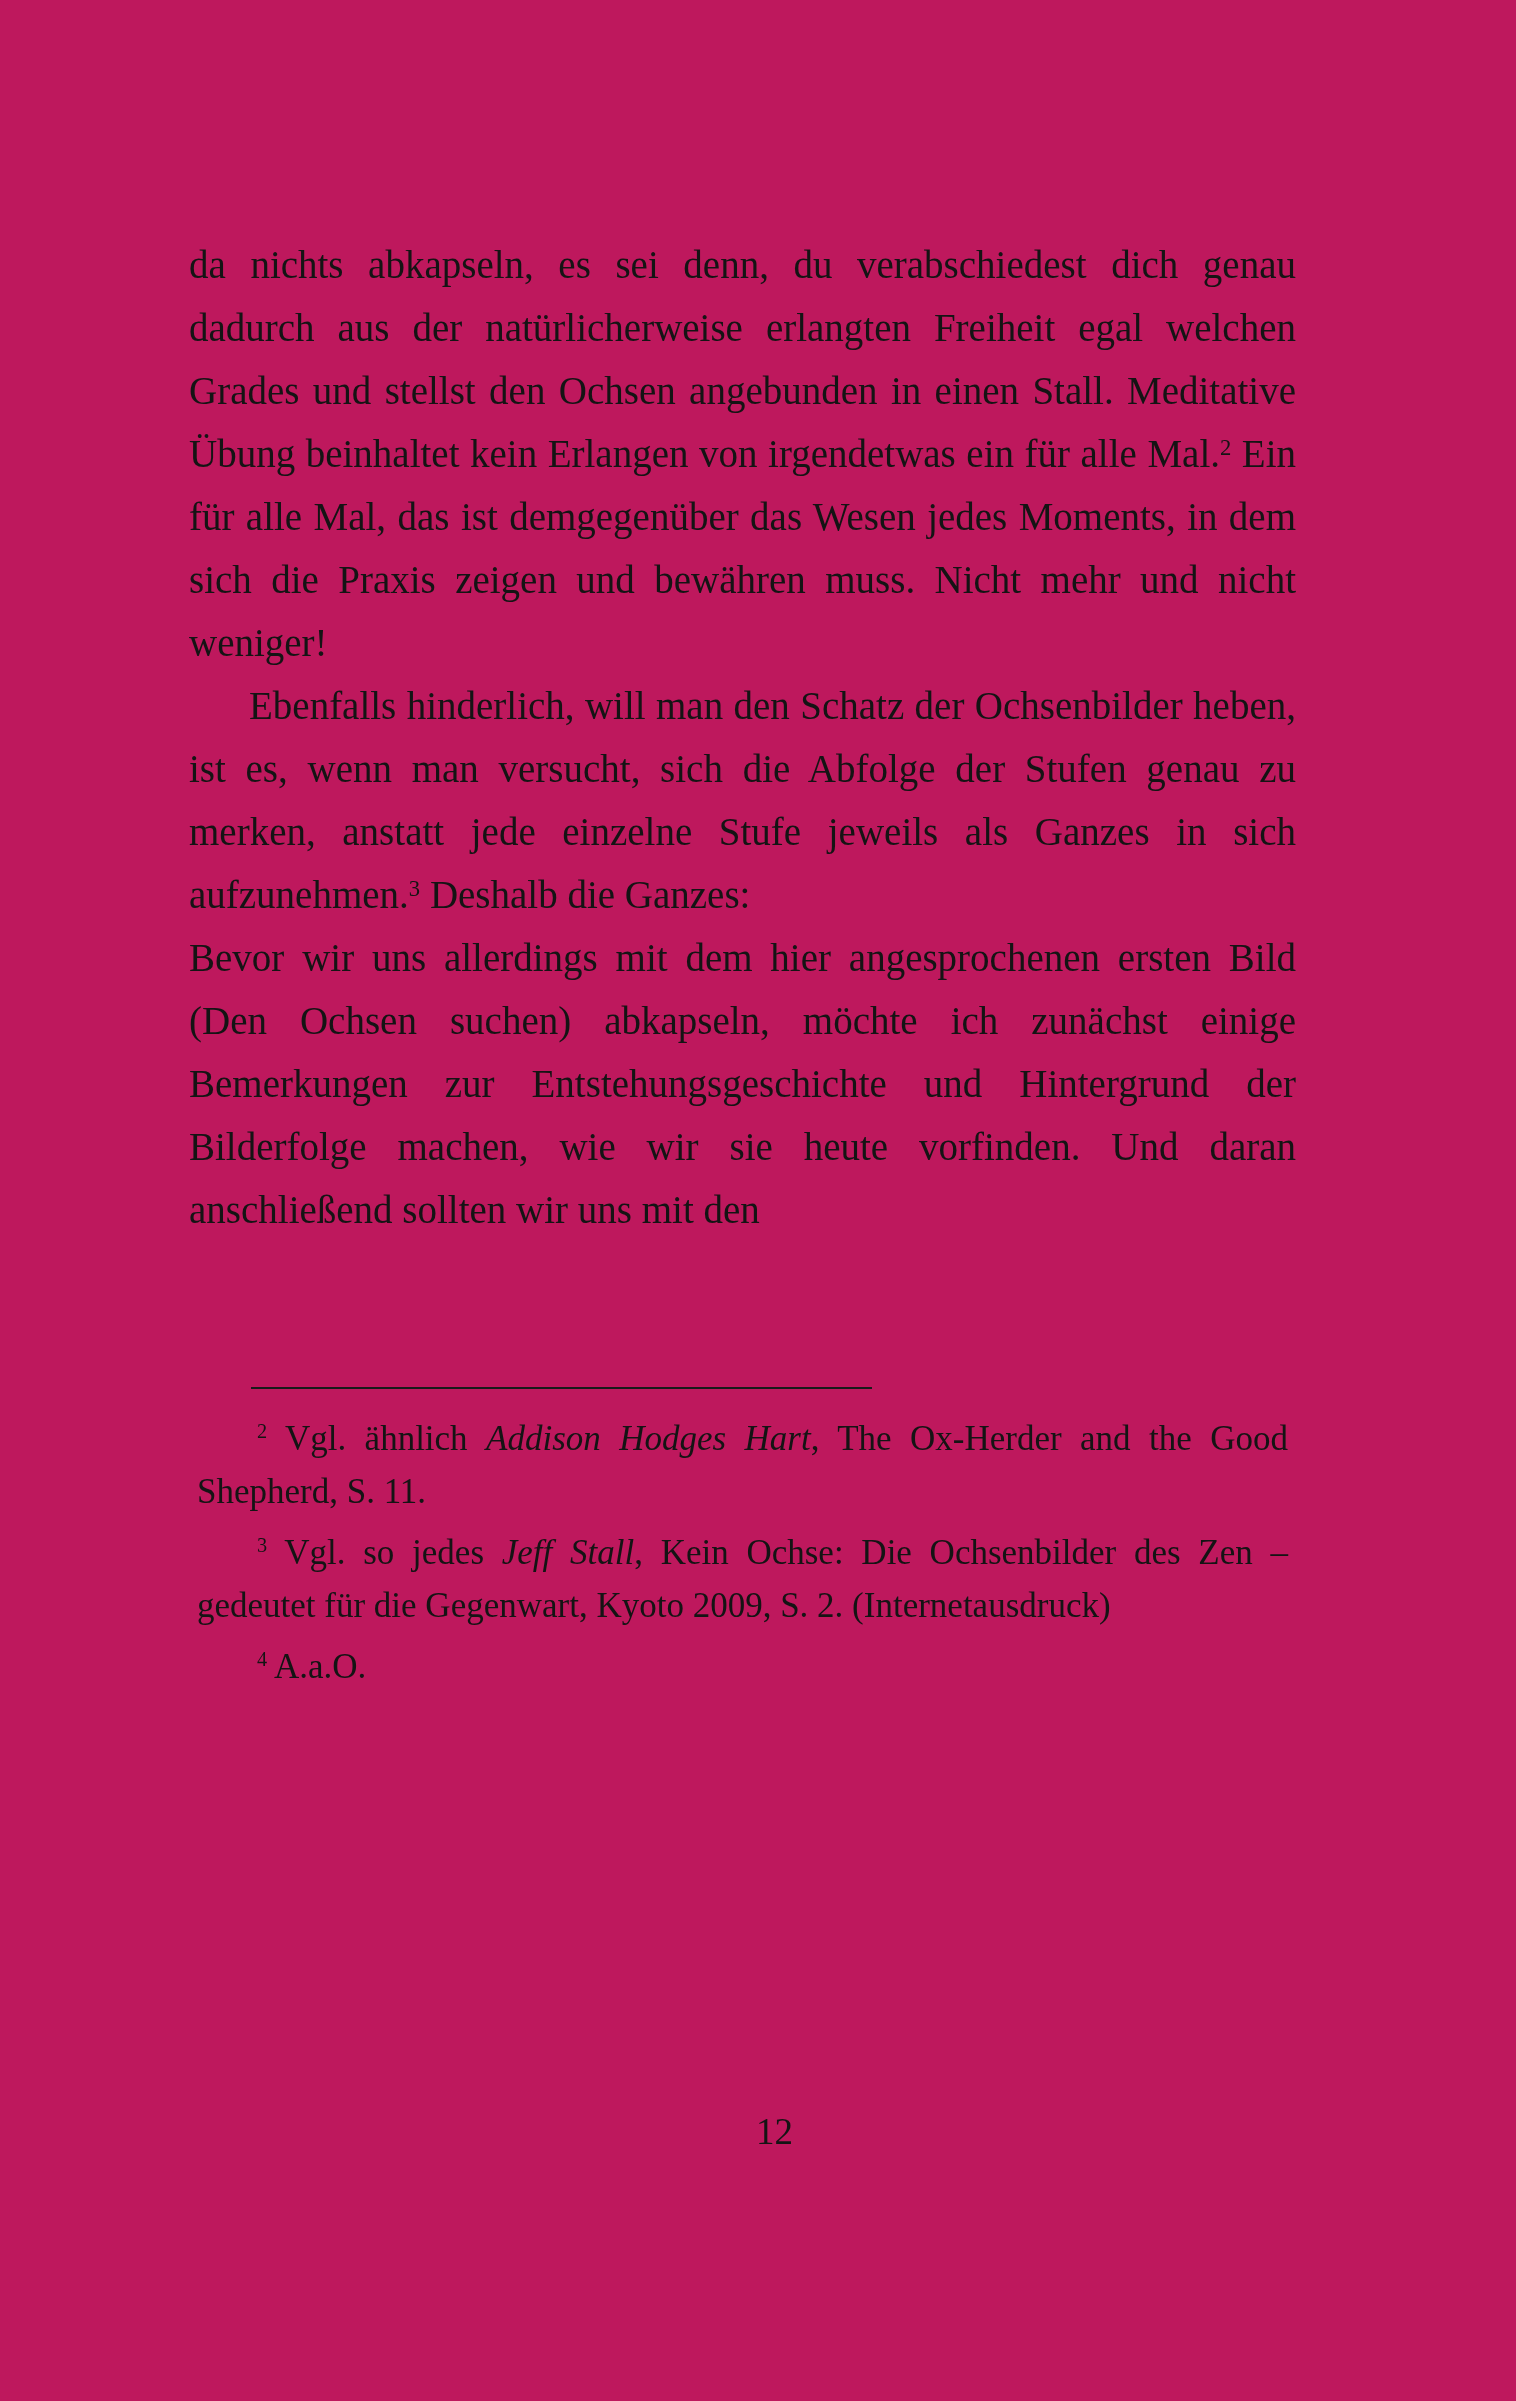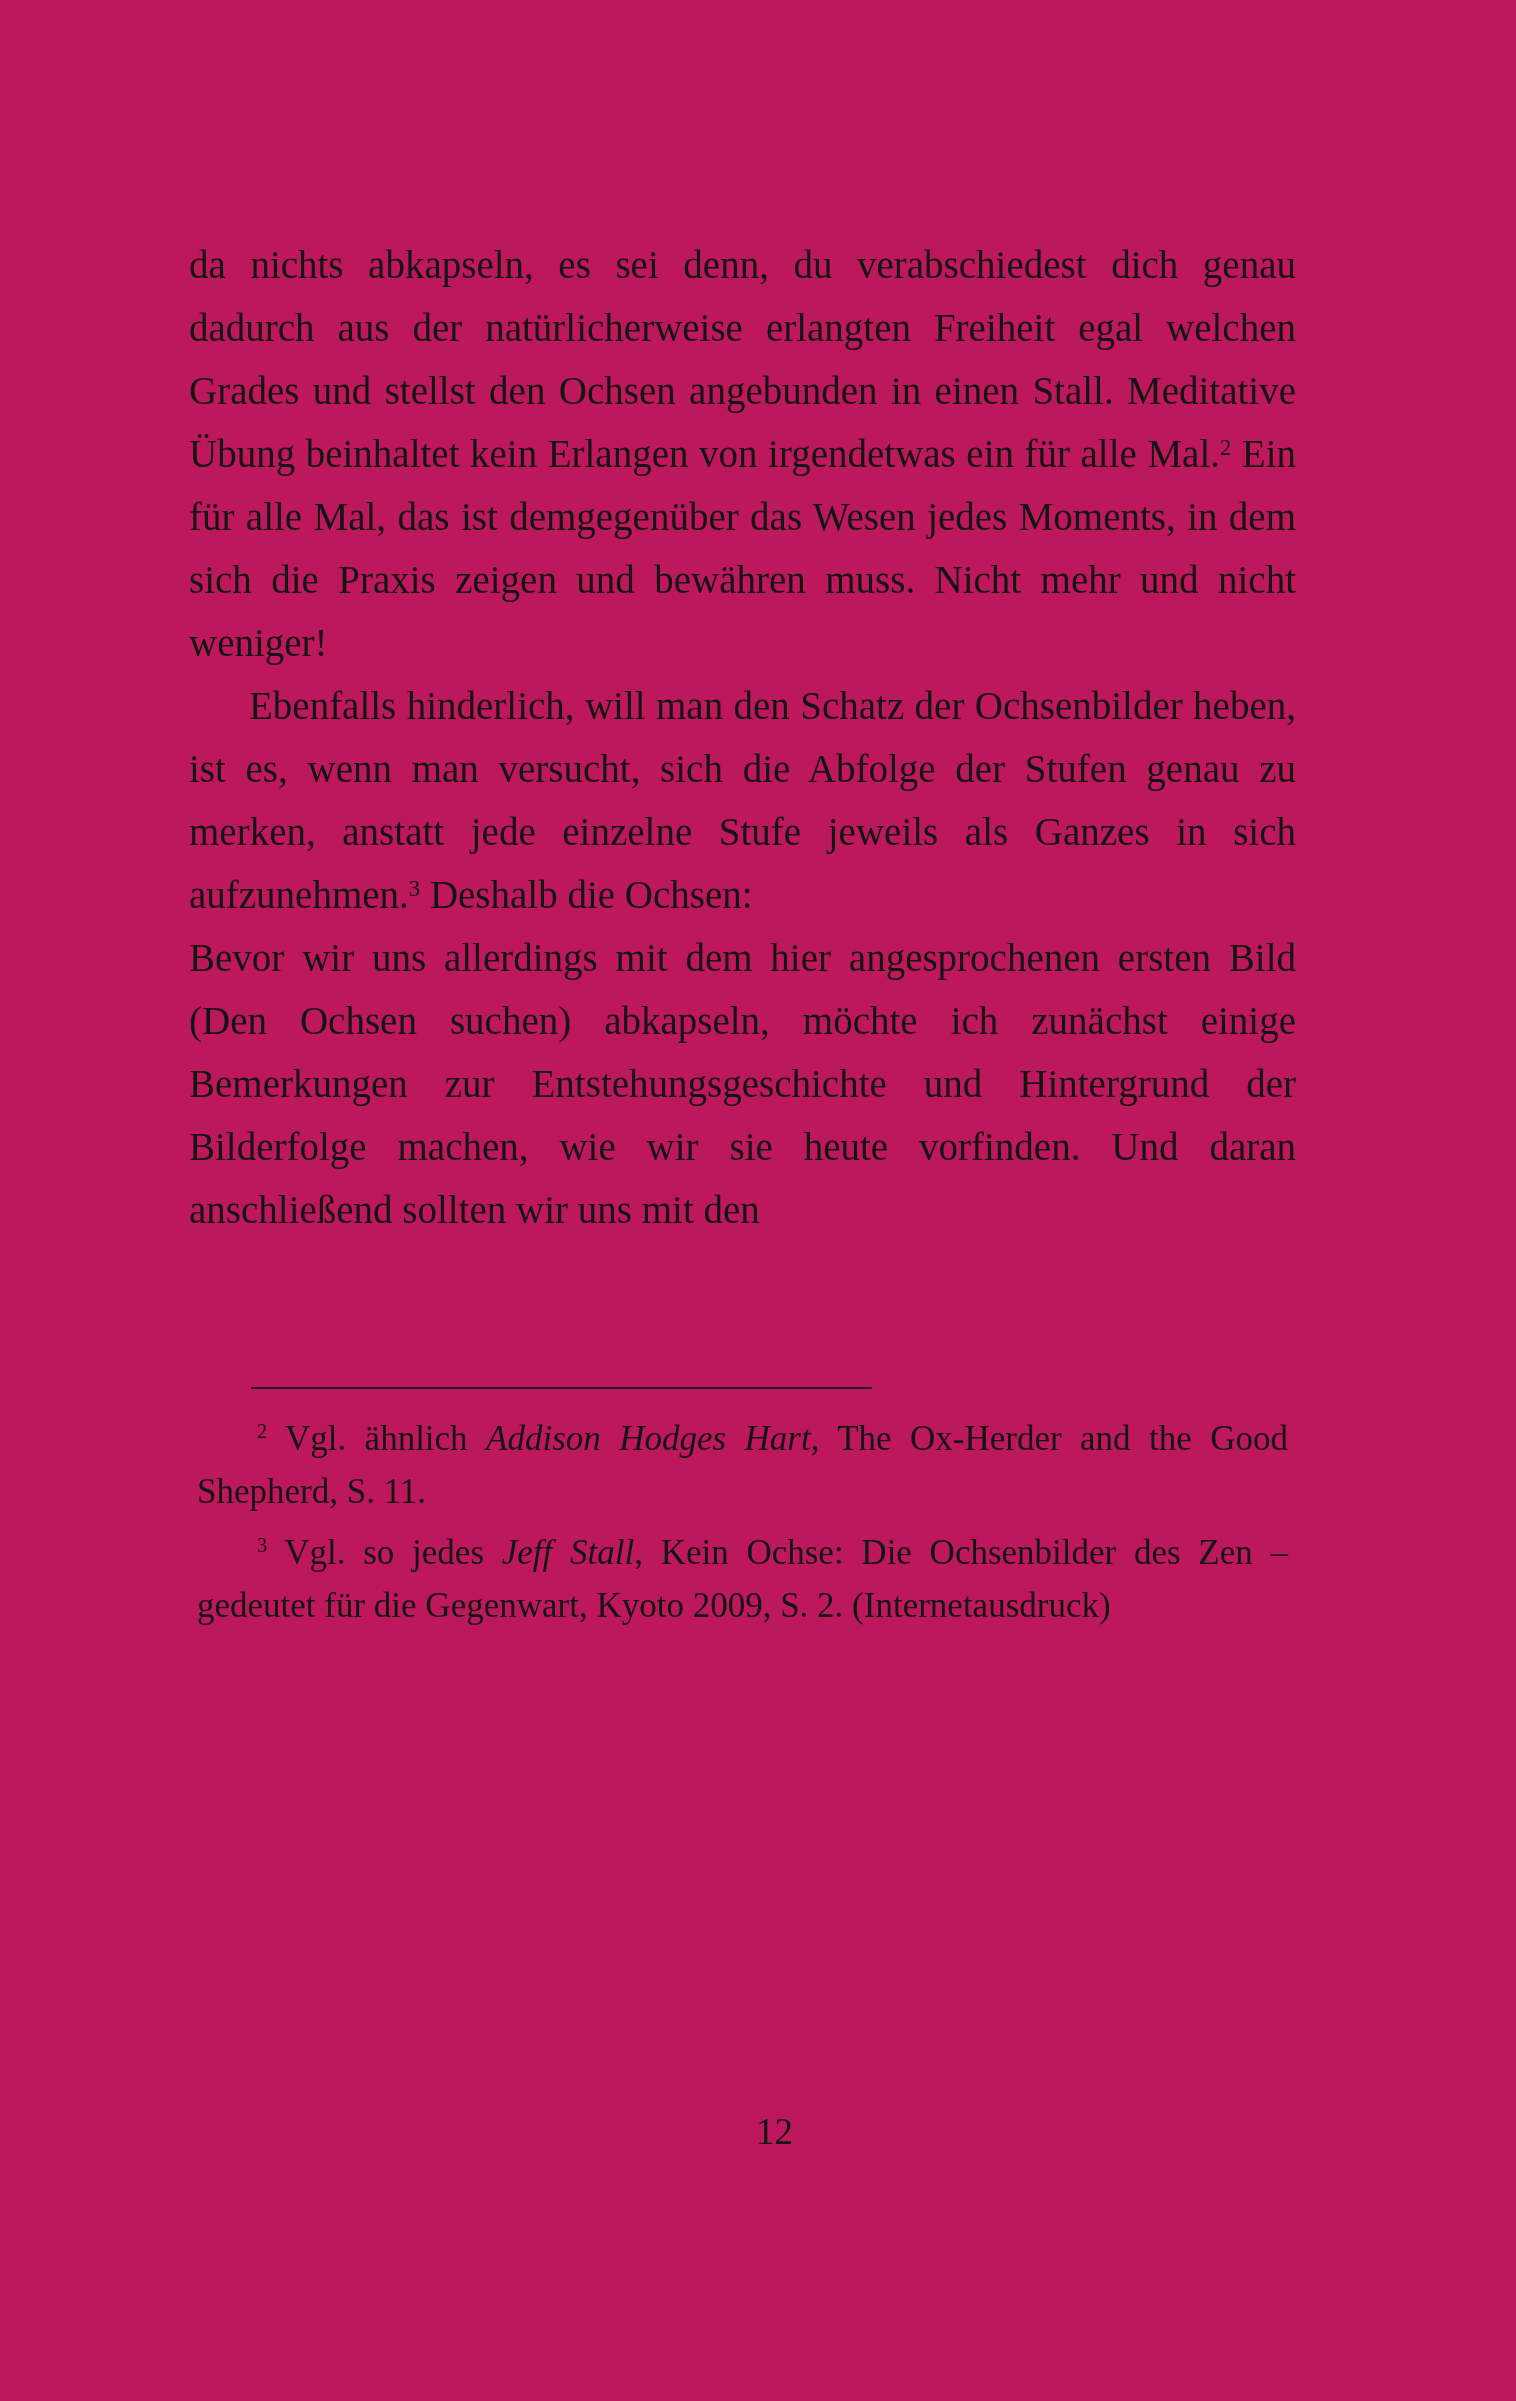--- a/index.html
+++ b/index.html
@@ -82,33 +82,34 @@
 </style>
 </head>
 <body>
 
 <div class="page">
 
   <div class="text-block">
 
     <p class="body-par"><span>da nichts abkapseln, es sei denn, du verabschiedest dich genau dadurch aus der natürlicherweise erlangten Freiheit egal welchen Grades und stellst den Ochsen angebunden in einen Stall. Meditative Übung beinhaltet kein Erlangen von irgendetwas ein für alle Mal.</span><sup class="fnref">2</sup><span> Ein für alle Mal, das ist demgegenüber das Wesen jedes Moments, in dem sich die Praxis zeigen und bewähren muss. Nicht mehr und nicht weniger!</span></p>
 
-    <p class="body-par indent"><span>Ebenfalls hinderlich, will man den Schatz der Ochsenbilder heben, ist es, wenn man versucht, sich die Abfolge der Stufen genau zu merken, anstatt jede einzelne Stufe jeweils als Ganzes in sich aufzunehmen.</span><sup class="fnref">3</sup><span> Deshalb die Ochsen:</span></p>
+    <p class="body-par indent"><span>Ebenfalls hinderlich, will man den Schatz der Ochsenbilder heben, ist es, wenn man versucht, sich die Abfolge der Stufen genau zu merken, anstatt jede einzelne Stufe jeweils als Ganzes in sich aufzunehmen.</span><sup class="fnref">3</sup><span> Deshalb die Ganzes:</span></p>
 
 
     <p class="body-par"><span>Bevor wir uns allerdings mit dem hier angesprochenen ersten Bild (Den Ochsen suchen) abkapseln, möchte ich zunächst einige Bemerkungen zur Entstehungsgeschichte und Hintergrund der Bilderfolge machen, wie wir sie heute vorfinden. Und daran anschließend sollten wir uns mit den</span></p>
 
     <div class="footnotes">
 
       <div class="fn-rule"></div>
 
       <p class="fn"><sup class="fnref">2</sup><span> Vgl. ähnlich </span><span class="fn-italic">Addison Hodges Hart</span><span>, The Ox-Herder and the Good Shepherd, S. 11.</span></p>
 
       <p class="fn"><sup class="fnref">3</sup><span> Vgl. so jedes </span><span class="fn-italic">Jeff Stall</span><span>, Kein Ochse: Die Ochsenbilder des Zen – gedeutet für die Gegenwart, Kyoto 2009, S. 2. (Internetausdruck)</span></p>
 
+      <p class="fn"><sup class="fnref">4</sup><span> A.a.O.</span></p>
 
     </div>
 
   </div>
 
   <div class="page-number">12</div>
 
 </div>
 
 

